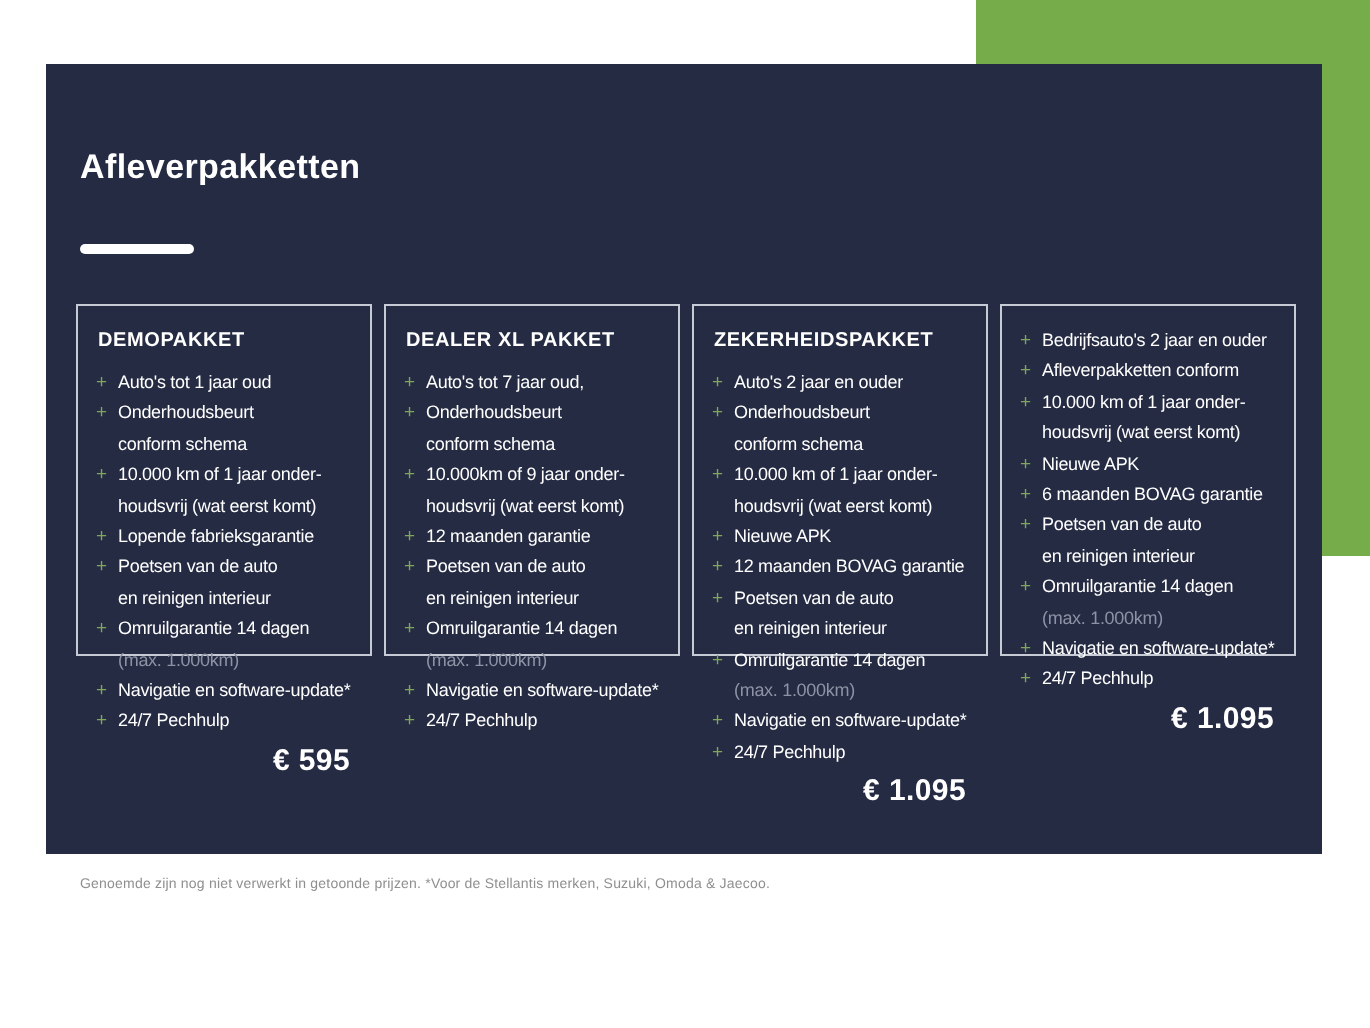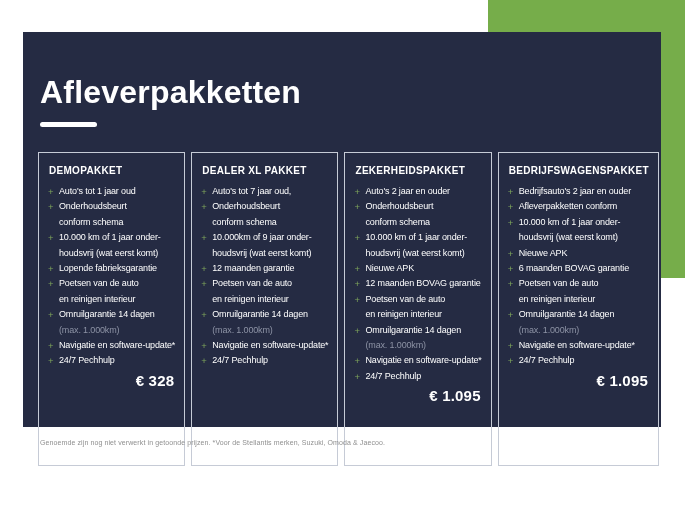--- a/index.html
+++ b/index.html
@@ -21,32 +21,32 @@
   .green-block{
     position:absolute;left:488px;top:0;width:197px;height:278px;
     background:var(--accent-green);
   }
   .panel{
     position:absolute;left:23px;top:32px;width:638px;height:395px;
     background:var(--panel-bg);color:var(--text);
   }
   .page-title{
     position:absolute;left:17px;top:42px;
-    font-size:32px;font-weight:bold;letter-spacing:0.2px;color:var(--text);
+    font-size:17px;font-weight:bold;letter-spacing:0.2px;color:var(--text);
   }
   .title-underline{
     position:absolute;left:17px;top:90px;width:57px;height:5px;
     background:#ffffff;border-radius:2.5px;
   }
   .cards{
     position:absolute;left:15px;top:120px;width:610px;height:251px;
     display:flex;gap:6px;
   }
   .card{
-    flex:1 1 0;box-sizing:border-box;height:314px;
+    flex:1 1 0;box-sizing:border-box;height:176px;
     border:1px solid var(--card-border);
     padding:10px 9px 8px 9px;
     display:flex;flex-direction:column;
     background:transparent;
   }
   .card-title{
     font-size:10px;font-weight:bold;letter-spacing:0.3px;
     margin:2px 0 8px 1px;white-space:nowrap;color:var(--text);
   }
   .card-items{flex:0 0 auto;}
@@ -88,21 +88,21 @@
           <div class="line"><span class="plus">+</span><span>10.000 km of 1 jaar onder-</span></div>
           <div class="line"><span>houdsvrij (wat eerst komt)</span></div>
           <div class="line"><span class="plus">+</span><span>Lopende fabrieksgarantie</span></div>
           <div class="line"><span class="plus">+</span><span>Poetsen van de auto</span></div>
           <div class="line"><span>en reinigen interieur</span></div>
           <div class="line"><span class="plus">+</span><span>Omruilgarantie 14 dagen</span></div>
           <div class="line dim"><span>(max. 1.000km)</span></div>
           <div class="line"><span class="plus">+</span><span>Navigatie en software-update*</span></div>
           <div class="line"><span class="plus">+</span><span>24/7 Pechhulp</span></div>
         </div>
-    <div class="card-price">€ 328</div>
+    <div class="card-price">€ 595</div>
   </div>
 
   <div class="card">
     <div class="card-title">DEALER XL PAKKET</div>
     <div class="card-items">
           <div class="line"><span class="plus">+</span><span>Auto's tot 7 jaar oud,</span></div>
           <div class="line"><span class="plus">+</span><span>Onderhoudsbeurt</span></div>
           <div class="line"><span>conform schema</span></div>
           <div class="line"><span class="plus">+</span><span>10.000km of 9 jaar onder-</span></div>
           <div class="line"><span>houdsvrij (wat eerst komt)</span></div>
@@ -130,21 +130,20 @@
           <div class="line"><span>en reinigen interieur</span></div>
           <div class="line"><span class="plus">+</span><span>Omruilgarantie 14 dagen</span></div>
           <div class="line dim"><span>(max. 1.000km)</span></div>
           <div class="line"><span class="plus">+</span><span>Navigatie en software-update*</span></div>
           <div class="line"><span class="plus">+</span><span>24/7 Pechhulp</span></div>
         </div>
     <div class="card-price">€ 1.095</div>
   </div>
 
   <div class="card">
-    <div class="card-title">BEDRIJFSWAGENSPAKKET</div>
     <div class="card-items">
           <div class="line"><span class="plus">+</span><span>Bedrijfsauto's 2 jaar en ouder</span></div>
           <div class="line"><span class="plus">+</span><span>Afleverpakketten conform</span></div>
           <div class="line"><span class="plus">+</span><span>10.000 km of 1 jaar onder-</span></div>
           <div class="line"><span>houdsvrij (wat eerst komt)</span></div>
           <div class="line"><span class="plus">+</span><span>Nieuwe APK</span></div>
           <div class="line"><span class="plus">+</span><span>6 maanden BOVAG garantie</span></div>
           <div class="line"><span class="plus">+</span><span>Poetsen van de auto</span></div>
           <div class="line"><span>en reinigen interieur</span></div>
           <div class="line"><span class="plus">+</span><span>Omruilgarantie 14 dagen</span></div>

